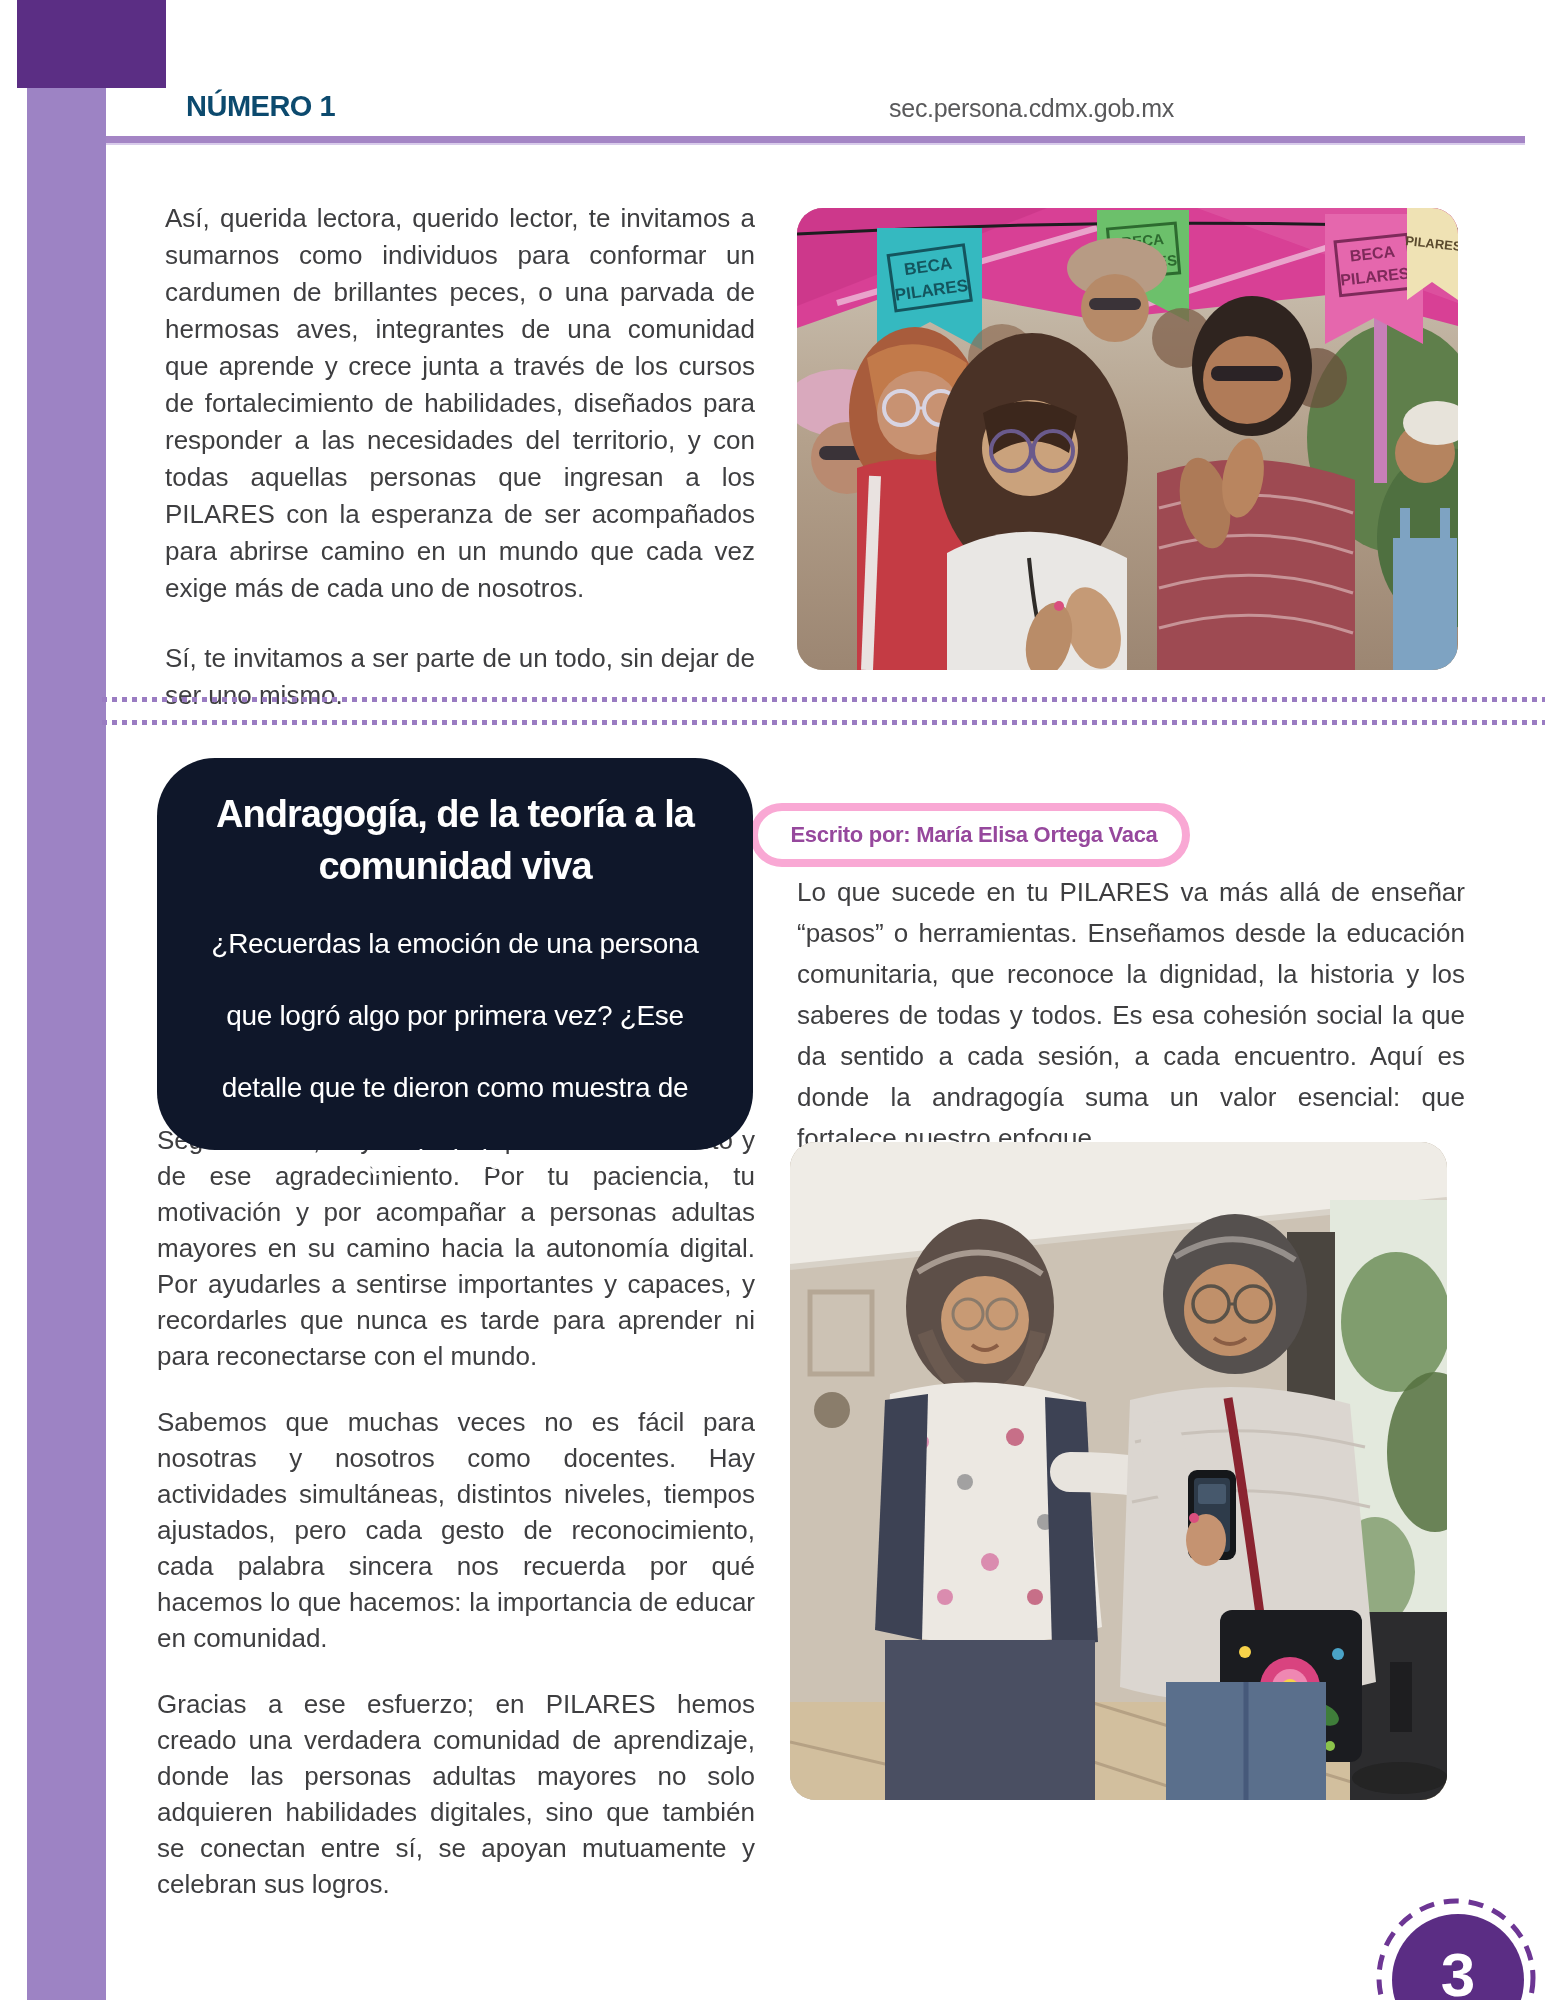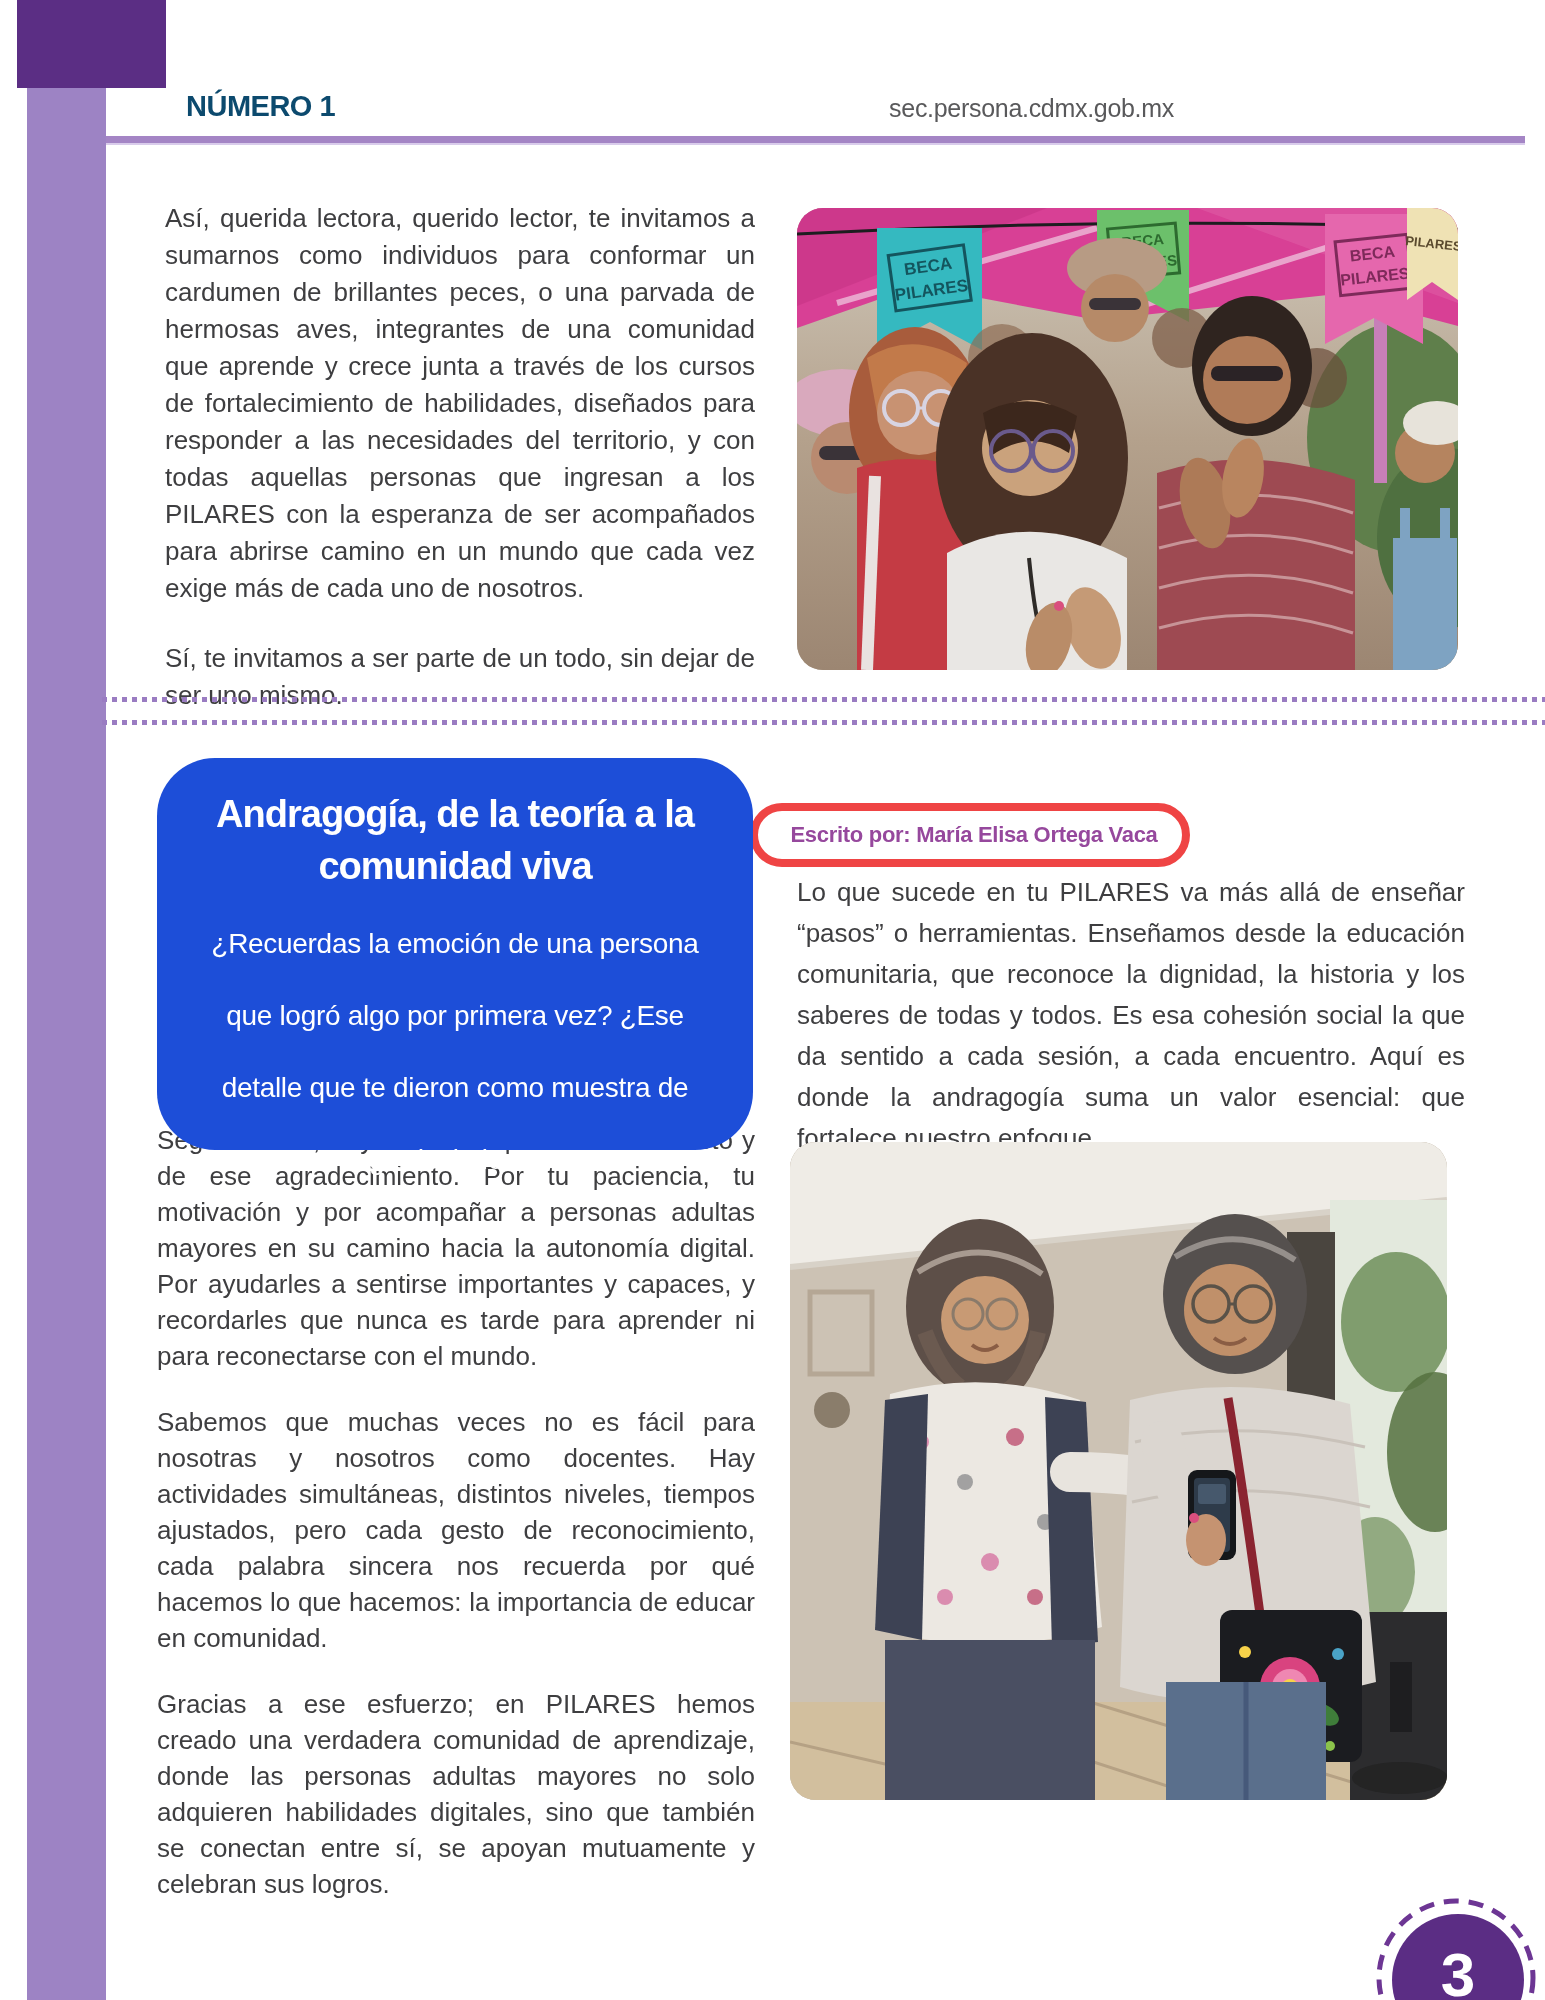--- a/index.html
+++ b/index.html
@@ -26,33 +26,33 @@
   .photo{overflow:hidden;border-radius:26px;background:#b8ab9a;}
   .photo svg{display:block;width:100%;height:100%;}
   .photo-1{left:797px;top:208px;width:661px;height:462px;}
   .photo-2{left:790px;top:1142px;width:657px;height:658px;}
   
   .dotted-line{left:102px;width:1443px;height:5px;
     background:repeating-linear-gradient(to right,#9a7cc2 0 5px,transparent 5px 10px);}
   .dotted-line.d1{top:697px;}
   .dotted-line.d2{top:720px;}
   
-  .title-box{left:157px;top:758px;width:596px;height:392px;background:#1d4ed8;border-radius:58px;z-index:2;}
+  .title-box{left:157px;top:758px;width:596px;height:392px;background:#0f172a;border-radius:58px;z-index:2;}
   .title-box h1{
     margin:30px 18px 0 18px;font-size:38px;line-height:52px;font-weight:bold;
     color:#ffffff;text-align:center;letter-spacing:-1px;
   }
   .title-box .lede{
     margin:16px 28px 0 28px;font-size:28px;line-height:72px;color:#ffffff;
     text-align:center;letter-spacing:-0.3px;
   }
   
   .byline-badge{
     left:750px;top:803px;width:440px;height:64px;box-sizing:border-box;
-    background:#ffffff;border:8px solid #ef4444;border-radius:36px;z-index:1;
+    background:#ffffff;border:8px solid #f9a8d4;border-radius:36px;z-index:1;
     display:flex;align-items:center;justify-content:center;
   }
   .byline-badge span{font-size:22px;font-weight:bold;color:#96489d;letter-spacing:-0.3px;padding-left:8px;white-space:nowrap;}
   
   .page-ring{left:1368px;top:1892px;width:177px;height:108px;}
   .page-number{left:1368px;top:1944px;width:180px;text-align:center;
     font-size:62px;line-height:62px;font-weight:bold;color:#ffffff;z-index:3;}
 </style>
 </head>
 <body>

